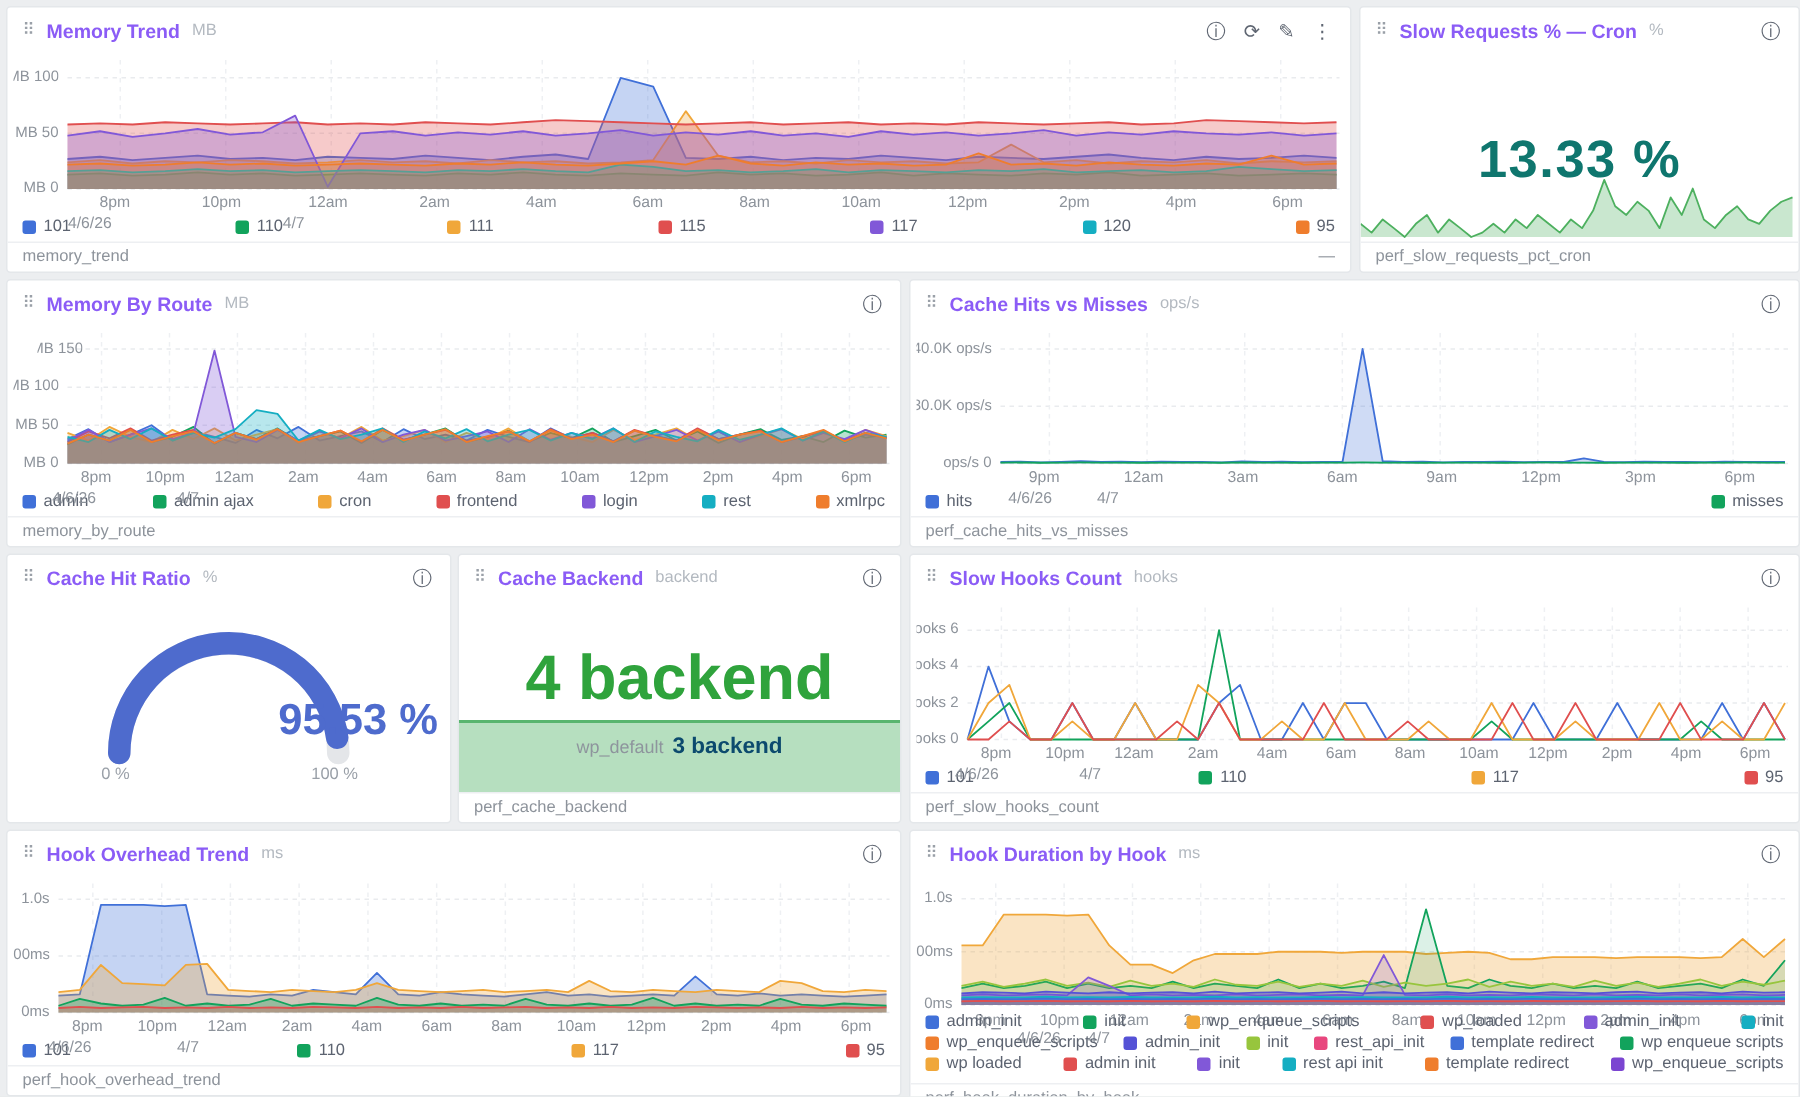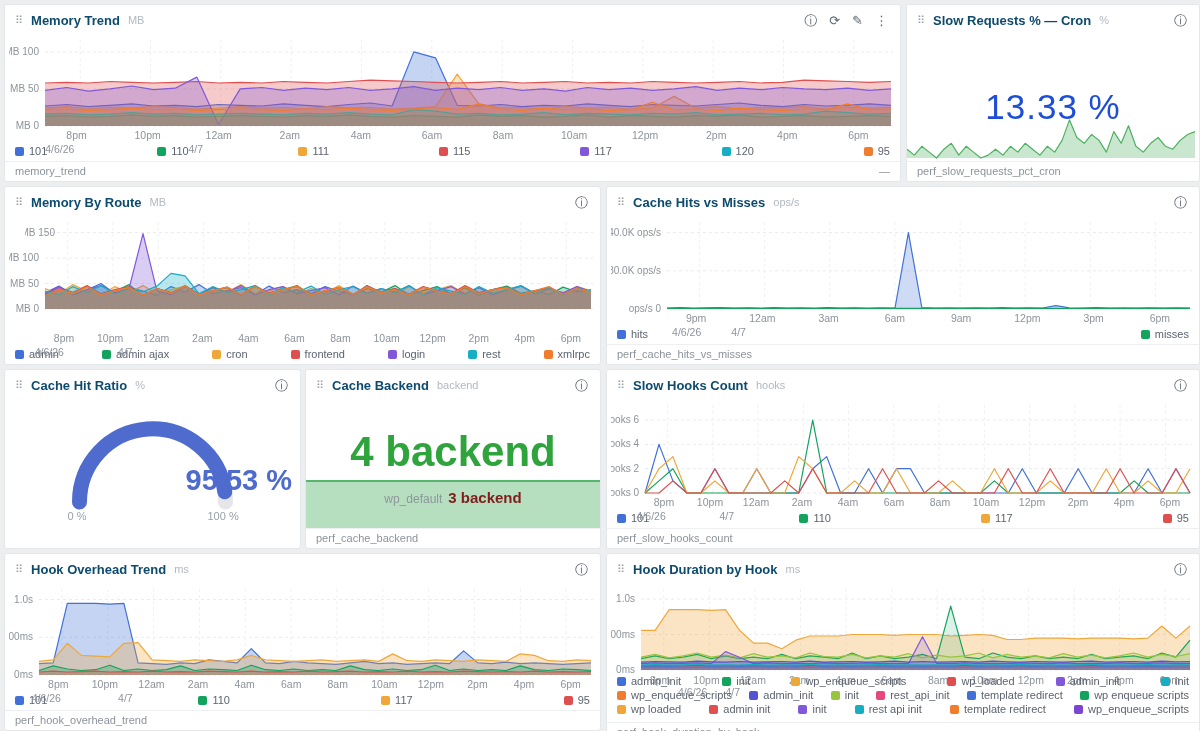--- a/index.html
+++ b/index.html
@@ -1,46 +1,46 @@
 <!DOCTYPE html>
 <html><head>
 <meta charset="utf-8">
 <style>
   html,body{margin:0;padding:0;background:#e7e9ec;font-family:"Liberation Sans",sans-serif;}
   #root{position:relative;width:1200px;height:731px;overflow:hidden;background:#eceef0;}
   .panel{position:absolute;background:#fff;border:1px solid #e4e7ea;border-radius:3px;display:flex;flex-direction:column;box-sizing:border-box;overflow:hidden;}
   .phead{height:30px;display:flex;align-items:center;padding:0 10px;gap:8px;flex:none;}
   .drag{color:#9aa0a8;font-size:11px;cursor:grab;line-height:1;}
-  .ptitle{font-size:13px;font-weight:bold;color:#0c4a6e;white-space:nowrap;}
+  .ptitle{font-size:13px;font-weight:bold;color:#8b5cf6;white-space:nowrap;}
   .punit{font-size:11px;color:#b3b9c0;}
   .spacer{flex:1;}
   .hicon{color:#5f6672;font-size:13px;cursor:pointer;padding:0 2px;line-height:1;}
   .pbody{flex:1;position:relative;min-height:0;display:flex;flex-direction:column;}
   .chartbox{flex:1;position:relative;min-height:0;margin:3px 5px 0 4px;}
   .chartbox svg{position:absolute;left:0;top:0;}
   .ytick{position:absolute;left:0;font-size:10px;color:#8d939b;white-space:nowrap;overflow:hidden;direction:rtl;}
   .xaxis{display:flex;font-size:10.5px;color:#8d939b;height:14px;flex:none;padding-right:6px;}
   .xaxis span{flex:1;text-align:center;white-space:nowrap;}
   .legendrow{position:relative;height:18px;flex:none;}
   .legend{display:flex;gap:18px;padding:2px 10px;font-size:11px;color:#5c6370;align-items:center;justify-content:space-between;}
   .legend.wrap{flex-wrap:wrap;gap:2px 16px;position:relative;z-index:1;}
   .legitem{display:inline-flex;align-items:center;white-space:nowrap;cursor:pointer;}
   .sq{width:9px;height:9px;border-radius:2px;display:inline-block;margin-right:5px;flex:none;}
   .datelabel{position:absolute;top:0;font-size:10.5px;color:#8d939b;z-index:0;}
   .pfoot{flex:none;border-top:1px solid #edeff2;color:#8d939b;font-size:11px;padding:3px 10px 4px;display:flex;align-items:center;}
-  .bignum{position:absolute;left:0;right:0;top:52px;text-align:center;font-size:35px;font-weight:normal;color:#1d4ed8;letter-spacing:1px;}
+  .bignum{position:absolute;left:0;right:0;top:52px;text-align:center;font-size:35px;font-weight:bold;color:#0f766e;letter-spacing:1px;}
   .sparkbox{position:absolute;left:0;right:0;bottom:0;height:52px;}
   .sparkbox svg{position:absolute;left:0;top:0;}
   .gaugebox{position:absolute;left:8px;right:8px;top:2px;bottom:2px;}
   .gauge-value{position:absolute;left:0;right:0;text-align:right;font-size:29px;font-weight:bold;}
   .gauge-label{position:absolute;font-size:11px;color:#9aa0a8;}
   .bigstat{position:absolute;left:0;right:0;top:28px;text-align:center;font-size:42px;font-weight:bold;color:#2fa33c;}
   .band{position:absolute;left:0;right:0;bottom:0;height:48px;background:#b6dfbf;border-top:2px solid #58b56e;text-align:center;padding-top:7px;box-sizing:border-box;}
   .band-key{font-size:12px;color:#8e959d;margin-right:6px;}
-  .band-val{font-size:15px;font-weight:bold;color:#7f1d1d;}
+  .band-val{font-size:15px;font-weight:bold;color:#0c4a6e;}
   .legendwrap{flex:1;position:relative;min-height:0;}
   .xaxis.overlay{position:absolute;left:0;right:0;top:1px;z-index:0;}
 </style>
 </head>
 <body>
 
 <div id="root">
 
   <div class="panel" style="left:4px;top:4px;width:897px;height:178px">
     <div class="phead">
@@ -259,20 +259,23 @@
               <i class="sq" style="background: rgb(21, 174, 194);"></i>
               <span>rest</span>
             </span>
             <span class="legitem">
               <i class="sq" style="background: rgb(239, 125, 45);"></i>
               <span>xmlrpc</span>
             </span>
           </div>
       </div>
     </div>
+    <div class="pfoot">
+        <span>memory_by_route</span>
+      </div>
   </div>
 
   <div class="panel" style="left:606px;top:186px;width:594px;height:179px">
     <div class="phead">
       <span class="drag">⠿</span>
       <span class="ptitle">Cache Hits vs Misses</span>
       <span class="punit">ops/s</span>
       <span class="spacer"></span>
       <span class="hicon">ⓘ</span>
     </div>

